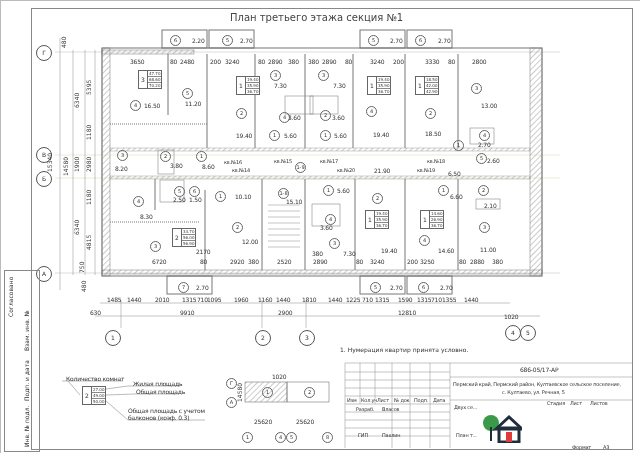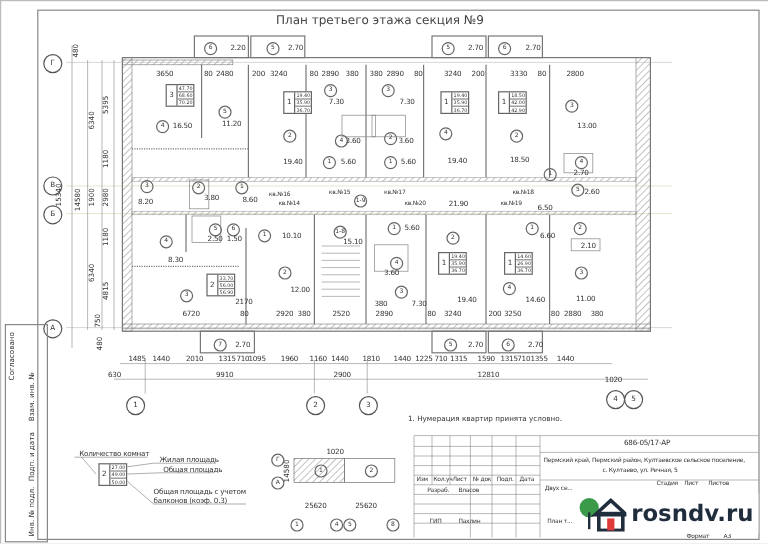--- a/index.html
+++ b/index.html
@@ -21,21 +21,21 @@
   .logo{position:absolute;left:482px;top:411px;width:150px;height:34px;background:#fff;display:flex;align-items:center;gap:4px;}
   .logo .txt{font-family:"DejaVu Sans",sans-serif;font-weight:bold;font-size:19px;color:#1f2d3d;}
   .note{position:absolute;left:340px;top:346px;font-size:6px;}
 </style>
 </head>
 <body>
 
 <div class="outer"></div>
 <div class="sheet"></div>
 
-<div class="title">План третьего этажа секция №9</div>
+<div class="title">План третьего этажа секция №1</div>
 
 <svg width="640" height="453">
   <defs>
     <pattern id="hatch" width="4" height="4" patternUnits="userSpaceOnUse" patternTransform="rotate(45)">
       <line x1="0" y1="0" x2="0" y2="4" stroke="#999" stroke-width="1"></line>
     </pattern>
   </defs>
 
   <line x1="55" y1="52" x2="560" y2="52" stroke="#bbb" stroke-width="0.5"></line>
   <line x1="55" y1="155" x2="560" y2="155" stroke="#cdd8a8" stroke-width="0.5"></line>
@@ -437,14 +437,13 @@
 <div class="t sm" style="left:603px;top:444px;">А3</div>
 
 <div class="logo">
   <svg width="40" height="30" viewBox="0 0 40 30" style="position:static;">
     <circle cx="9" cy="10" r="8" fill="#3a9a4a"></circle>
     <rect x="8" y="14" width="2" height="14" fill="#1f2d3d"></rect>
     <polygon points="14,16 27,4 40,16" fill="none" stroke="#1f2d3d" stroke-width="3"></polygon>
     <rect x="17" y="15" width="20" height="14" fill="none" stroke="#1f2d3d" stroke-width="3"></rect>
     <rect x="24" y="19" width="6" height="10" fill="#e03a3a"></rect>
   </svg>
-  <span class="txt">rosndv.ru</span>
 </div>
 
 </body></html>

